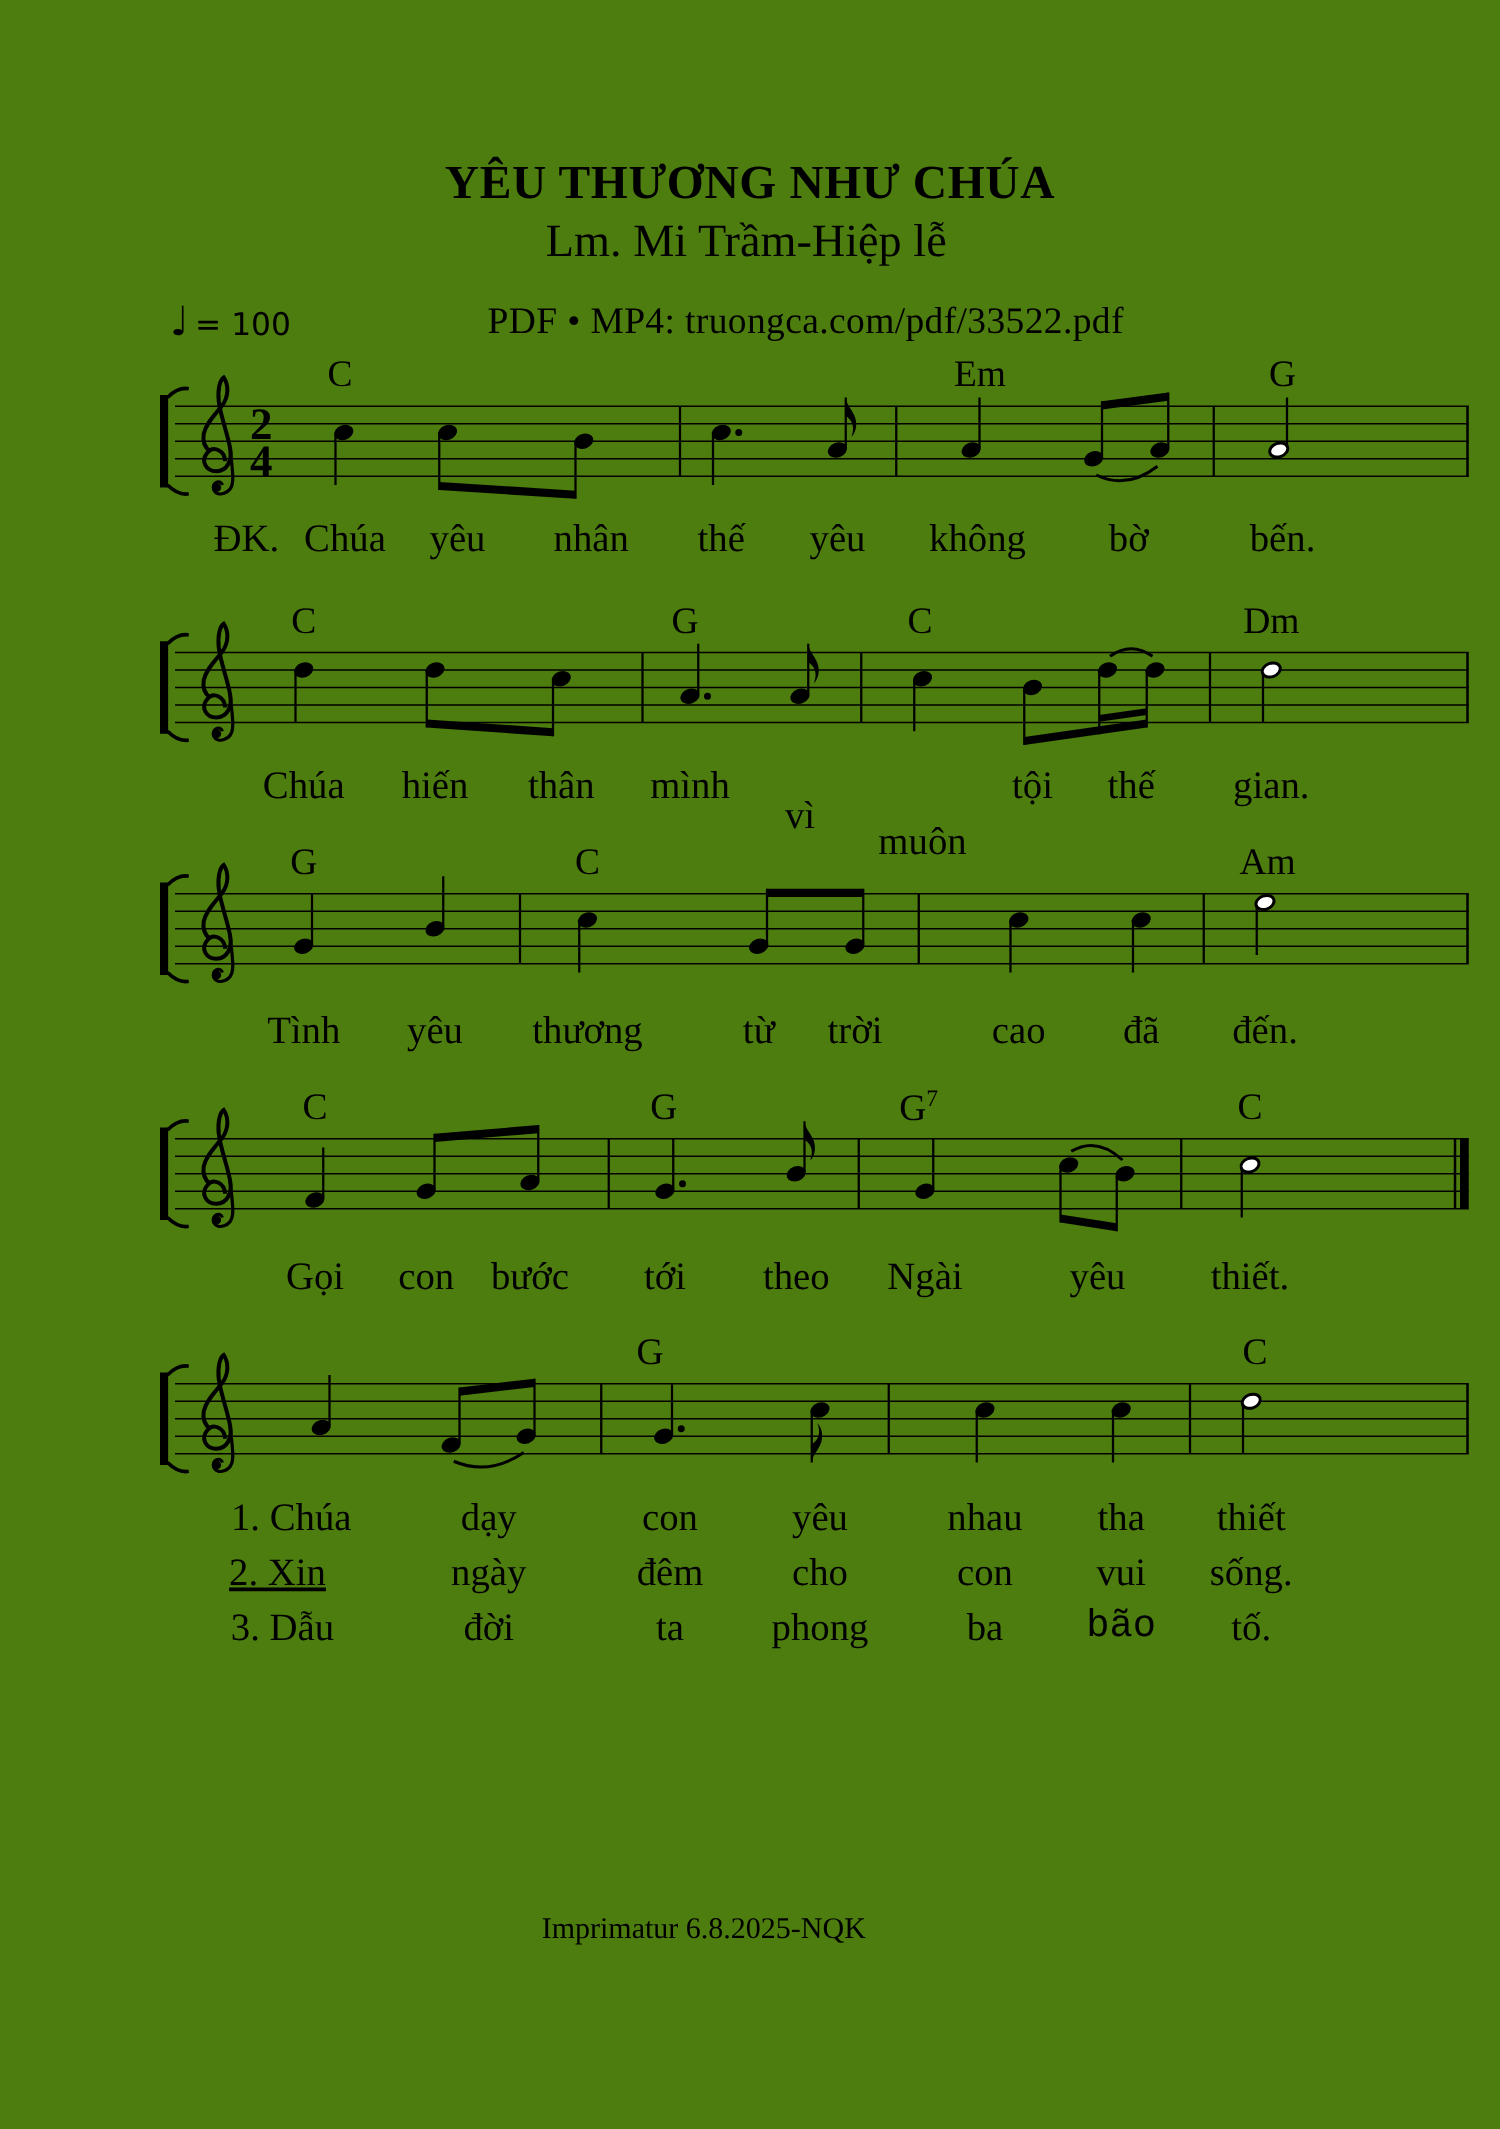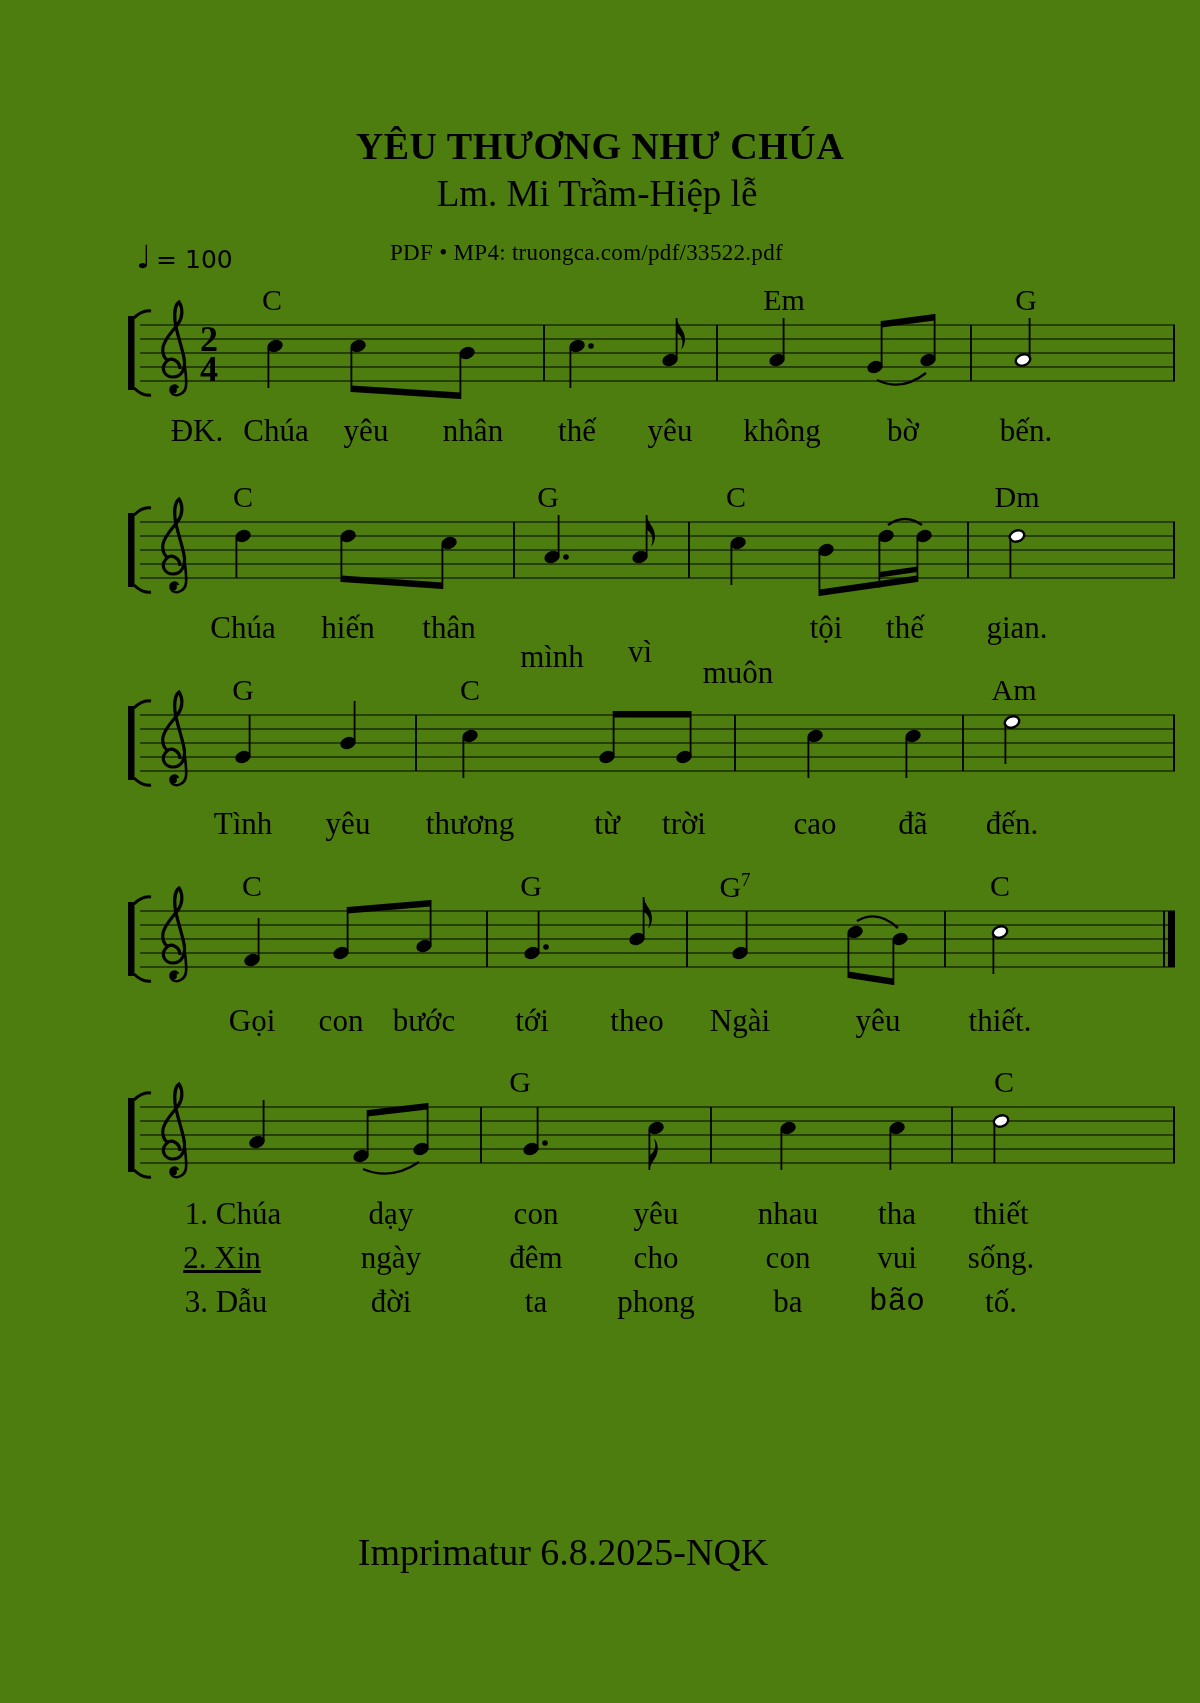--- a/index.html
+++ b/index.html
@@ -2,26 +2,26 @@
 <html><head>
 <meta charset="utf-8">
 <style>
   html,body{margin:0;padding:0;background:#fff;}
   .page{position:relative;width:1200px;height:1703px;background:#4d7c0f;
         font-family:"Liberation Serif",serif;color:#000;overflow:hidden;}
   .title{position:absolute;left:0;right:0;top:124px;text-align:center;
          font-size:38px;font-weight:bold;letter-spacing:.5px;}
   .subtitle{position:absolute;left:597px;top:172px;transform:translateX(-50%);
          font-size:37px;white-space:nowrap;}
-  .media{position:absolute;left:390px;top:240px;font-size:23px;letter-spacing:.3px;white-space:nowrap;}
+  .media{position:absolute;left:390px;top:240px;font-size:30px;letter-spacing:.3px;white-space:nowrap;}
   .tempo{position:absolute;left:136px;top:238px;font-family:"DejaVu Sans",sans-serif;
          font-size:25px;white-space:nowrap;text-align:center;}
   .tempo .glyph{font-size:32px;margin-right:5px;}
   .footer{position:absolute;left:563px;top:1530px;transform:translateX(-50%);
-         font-size:38px;white-space:nowrap;}
+         font-size:24px;white-space:nowrap;}
   .chord{position:absolute;transform:translateX(-50%);font-size:30px;white-space:nowrap;}
   .chord sup{font-size:19px;}
   .lyric{position:absolute;transform:translateX(-50%);font-size:31px;white-space:nowrap;}
   #score{position:absolute;left:0;top:0;}
   #overlay{position:absolute;left:0;top:0;width:100%;height:100%;}
 </style>
 </head>
 <body>
 
 <div class="page">
@@ -341,21 +341,21 @@
       <div class="lyric" style="left: 782px; top: 413px;">không</div>
       <div class="lyric" style="left: 903px; top: 413px;">bờ</div>
       <div class="lyric" style="left: 1026px; top: 413px;">bến.</div>
       <div class="chord" style="left: 243px; top: 480px;"><span>C</span></div>
       <div class="chord" style="left: 548px; top: 480px;"><span>G</span></div>
       <div class="chord" style="left: 736px; top: 480px;"><span>C</span></div>
       <div class="chord" style="left: 1017px; top: 480px;"><span>Dm</span></div>
       <div class="lyric" style="left: 243px; top: 610px;">Chúa</div>
       <div class="lyric" style="left: 348px; top: 610px;">hiến</div>
       <div class="lyric" style="left: 449px; top: 610px;">thân</div>
-      <div class="lyric" style="left: 552px; top: 610px; margin-top: 29px;">mình</div>
+      <div class="lyric" style="left: 552px; top: 610px;">mình</div>
       <div class="lyric" style="left: 640px; top: 634px;">vì</div>
       <div class="lyric" style="left: 738px; top: 610px; margin-top: 45px;">muôn</div>
       <div class="lyric" style="left: 826px; top: 610px;">tội</div>
       <div class="lyric" style="left: 905px; top: 610px;">thế</div>
       <div class="lyric" style="left: 1017px; top: 610px;">gian.</div>
       <div class="chord" style="left: 243px; top: 673px;"><span>G</span></div>
       <div class="chord" style="left: 470px; top: 673px;"><span>C</span></div>
       <div class="chord" style="left: 1014px; top: 673px;"><span>Am</span></div>
       <div class="lyric" style="left: 243px; top: 806px;">Tình</div>
       <div class="lyric" style="left: 348px; top: 806px;">yêu</div>

